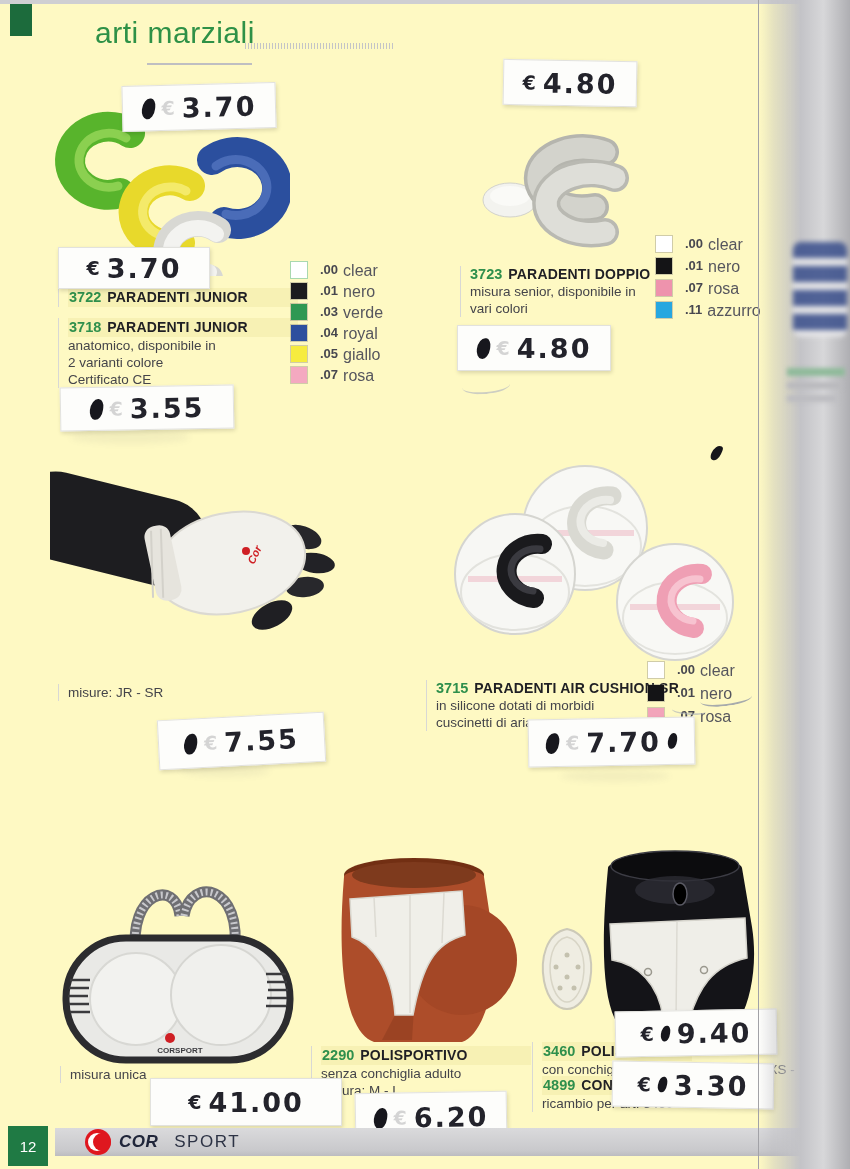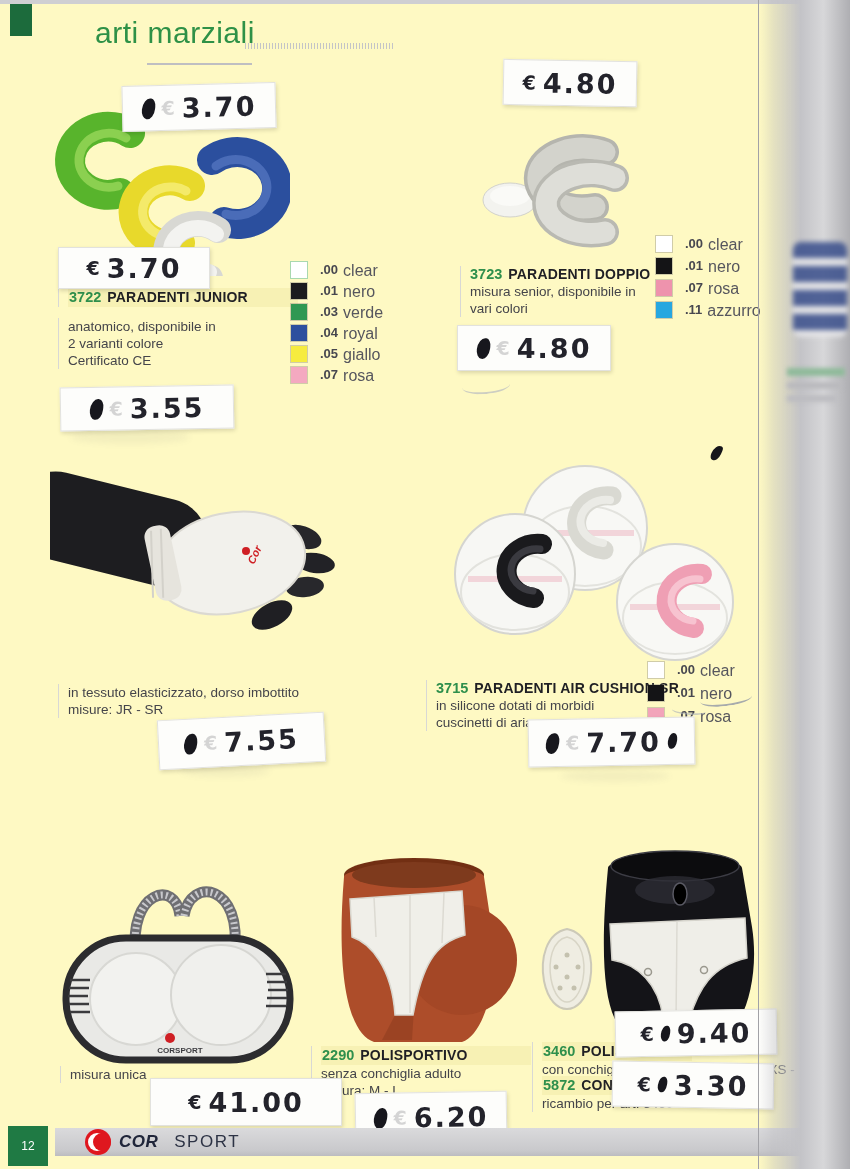--- a/index.html
+++ b/index.html
@@ -61,21 +61,21 @@
     border-radius:8px;position:absolute;opacity:.85;}
   .curl-text1{left:28px;top:368px;width:58px;height:8px;background:#8fba9a;filter:blur(2px);position:absolute;}
   .curl-text2{left:28px;top:382px;width:55px;height:7px;background:#b9b9bd;filter:blur(2px);position:absolute;}
   .curl-text3{left:28px;top:395px;width:50px;height:7px;background:#bcbcc0;filter:blur(2px);position:absolute;}
 
   
   .footer-bar{left:55px;top:1128px;width:795px;height:28px;
     background:linear-gradient(180deg,#dadadc 0%,#c9c9cc 80%,#bcbcc0 100%);z-index:4;
     display:flex;align-items:center;}
   .pageno-box{left:8px;top:1126px;width:40px;height:40px;background:#1f7a44;z-index:6;
-    display:flex;align-items:center;justify-content:center;color:#ffffff;font-size:12px;}
+    display:flex;align-items:center;justify-content:center;color:#ffffff;font-size:15px;}
   .logo-disc{width:26px;height:26px;border-radius:50%;background:#df171f;position:relative;
     margin-left:30px;flex:0 0 auto;}
   .logo-disc::before{content:"";position:absolute;width:18px;height:18px;border-radius:50%;
     background:#ffffff;left:3px;top:4px;}
   .logo-disc::after{content:"";position:absolute;width:18px;height:18px;border-radius:50%;
     background:#df171f;left:8px;top:4px;}
   .brand{margin-left:8px;font-size:17px;color:#20263a;}
   .brand .cor{font-weight:900;font-style:italic;letter-spacing:.5px;}
   .brand .sport{font-weight:400;letter-spacing:1.5px;margin-left:16px;color:#2d3345;}
 
@@ -115,20 +115,23 @@
     <span class="val">3.70</span>
   </div>
 
   <div class="pblock abs" style="left:58px;top:288px;width:230px;">
     <div class="prow hl">
       <span class="pcode">3722</span><span class="pname">PARADENTI JUNIOR</span>
     </div>
   </div>
 
   <div class="pblock abs" style="left:58px;top:318px;width:230px;">
+    <div class="prow hl">
+      <span class="pcode">3718</span><span class="pname">PARADENTI JUNIOR</span>
+    </div>
     <div>anatomico, disponibile in</div>
     <div>2 varianti colore</div>
     <div>Certificato CE</div>
   </div>
 
   <div class="sticker abs" style="left:60px;top:386px;width:172px;height:42px;transform:rotate(-1deg);">
     <span class="blob"></span>
     <span class="eur dim">€</span>
     <span class="val big">3.55</span>
   </div>
@@ -228,21 +231,20 @@
     <ellipse cx="222" cy="190" rx="22" ry="12" transform="rotate(-28 222 190)" fill="#1f1f23"></ellipse>
     <ellipse cx="180" cy="138" rx="76" ry="50" transform="rotate(-12 180 138)" fill="#f2f1ec" stroke="#dbd9d2" stroke-width="2"></ellipse>
     <rect x="100" y="100" width="26" height="76" rx="11" transform="rotate(-12 113 138)" fill="#e6e4dd"></rect>
     <line x1="108" y1="104" x2="96" y2="170" stroke="#d3d1ca" stroke-width="2" transform="rotate(-12 113 138)"></line>
     <line x1="118" y1="104" x2="106" y2="172" stroke="#d3d1ca" stroke-width="2" transform="rotate(-12 113 138)"></line>
     <circle cx="196" cy="126" r="4" fill="#cf1f24"></circle>
     <text x="204" y="140" font-size="11" fill="#cf1f24" font-style="italic" font-weight="bold" transform="rotate(-65 204 140)">Cor</text>
   </svg>
 
   <div class="pblock abs" style="left:58px;top:684px;width:290px;">
-    <div>in tessuto elasticizzato, dorso imbottito</div>
     <div>misure: JR - SR</div>
   </div>
 
   <div class="sticker abs" style="left:158px;top:716px;width:165px;height:48px;transform:rotate(-3deg);">
     <span class="blob"></span>
     <span class="eur dim">€</span>
     <span class="val big">7.55</span>
   </div>
 
   <svg class="abs" style="left:420px;top:450px;" width="335" height="222" viewBox="0 0 335 222">
@@ -392,21 +394,21 @@
 
   <div class="pblock abs" style="left:532px;top:1042px;width:255px;white-space:nowrap;overflow:hidden;">
     <div class="prow hl" style="display:inline-block;">
       <span class="pcode">3460</span><span class="pname">POLISPORTIVO</span>
     </div>
     <div>con conchiglia di protezione - misure: XS - S -</div>
   </div>
 
   <div class="pblock abs" style="left:532px;top:1076px;width:255px;">
     <div class="prow hl" style="display:inline-block;">
-      <span class="pcode">5872</span><span class="pname">CONCHIGLIA</span>
+      <span class="pcode">4899</span><span class="pname">CONCHIGLIA</span>
     </div>
     <div>ricambio per art. 3460</div>
   </div>
 
   <div class="sticker abs" style="left:612px;top:1062px;width:160px;height:44px;transform:rotate(1deg);">
     <span class="eur">€</span>
     <span class="blob small"></span>
     <span class="val">3.30</span>
   </div>
 

